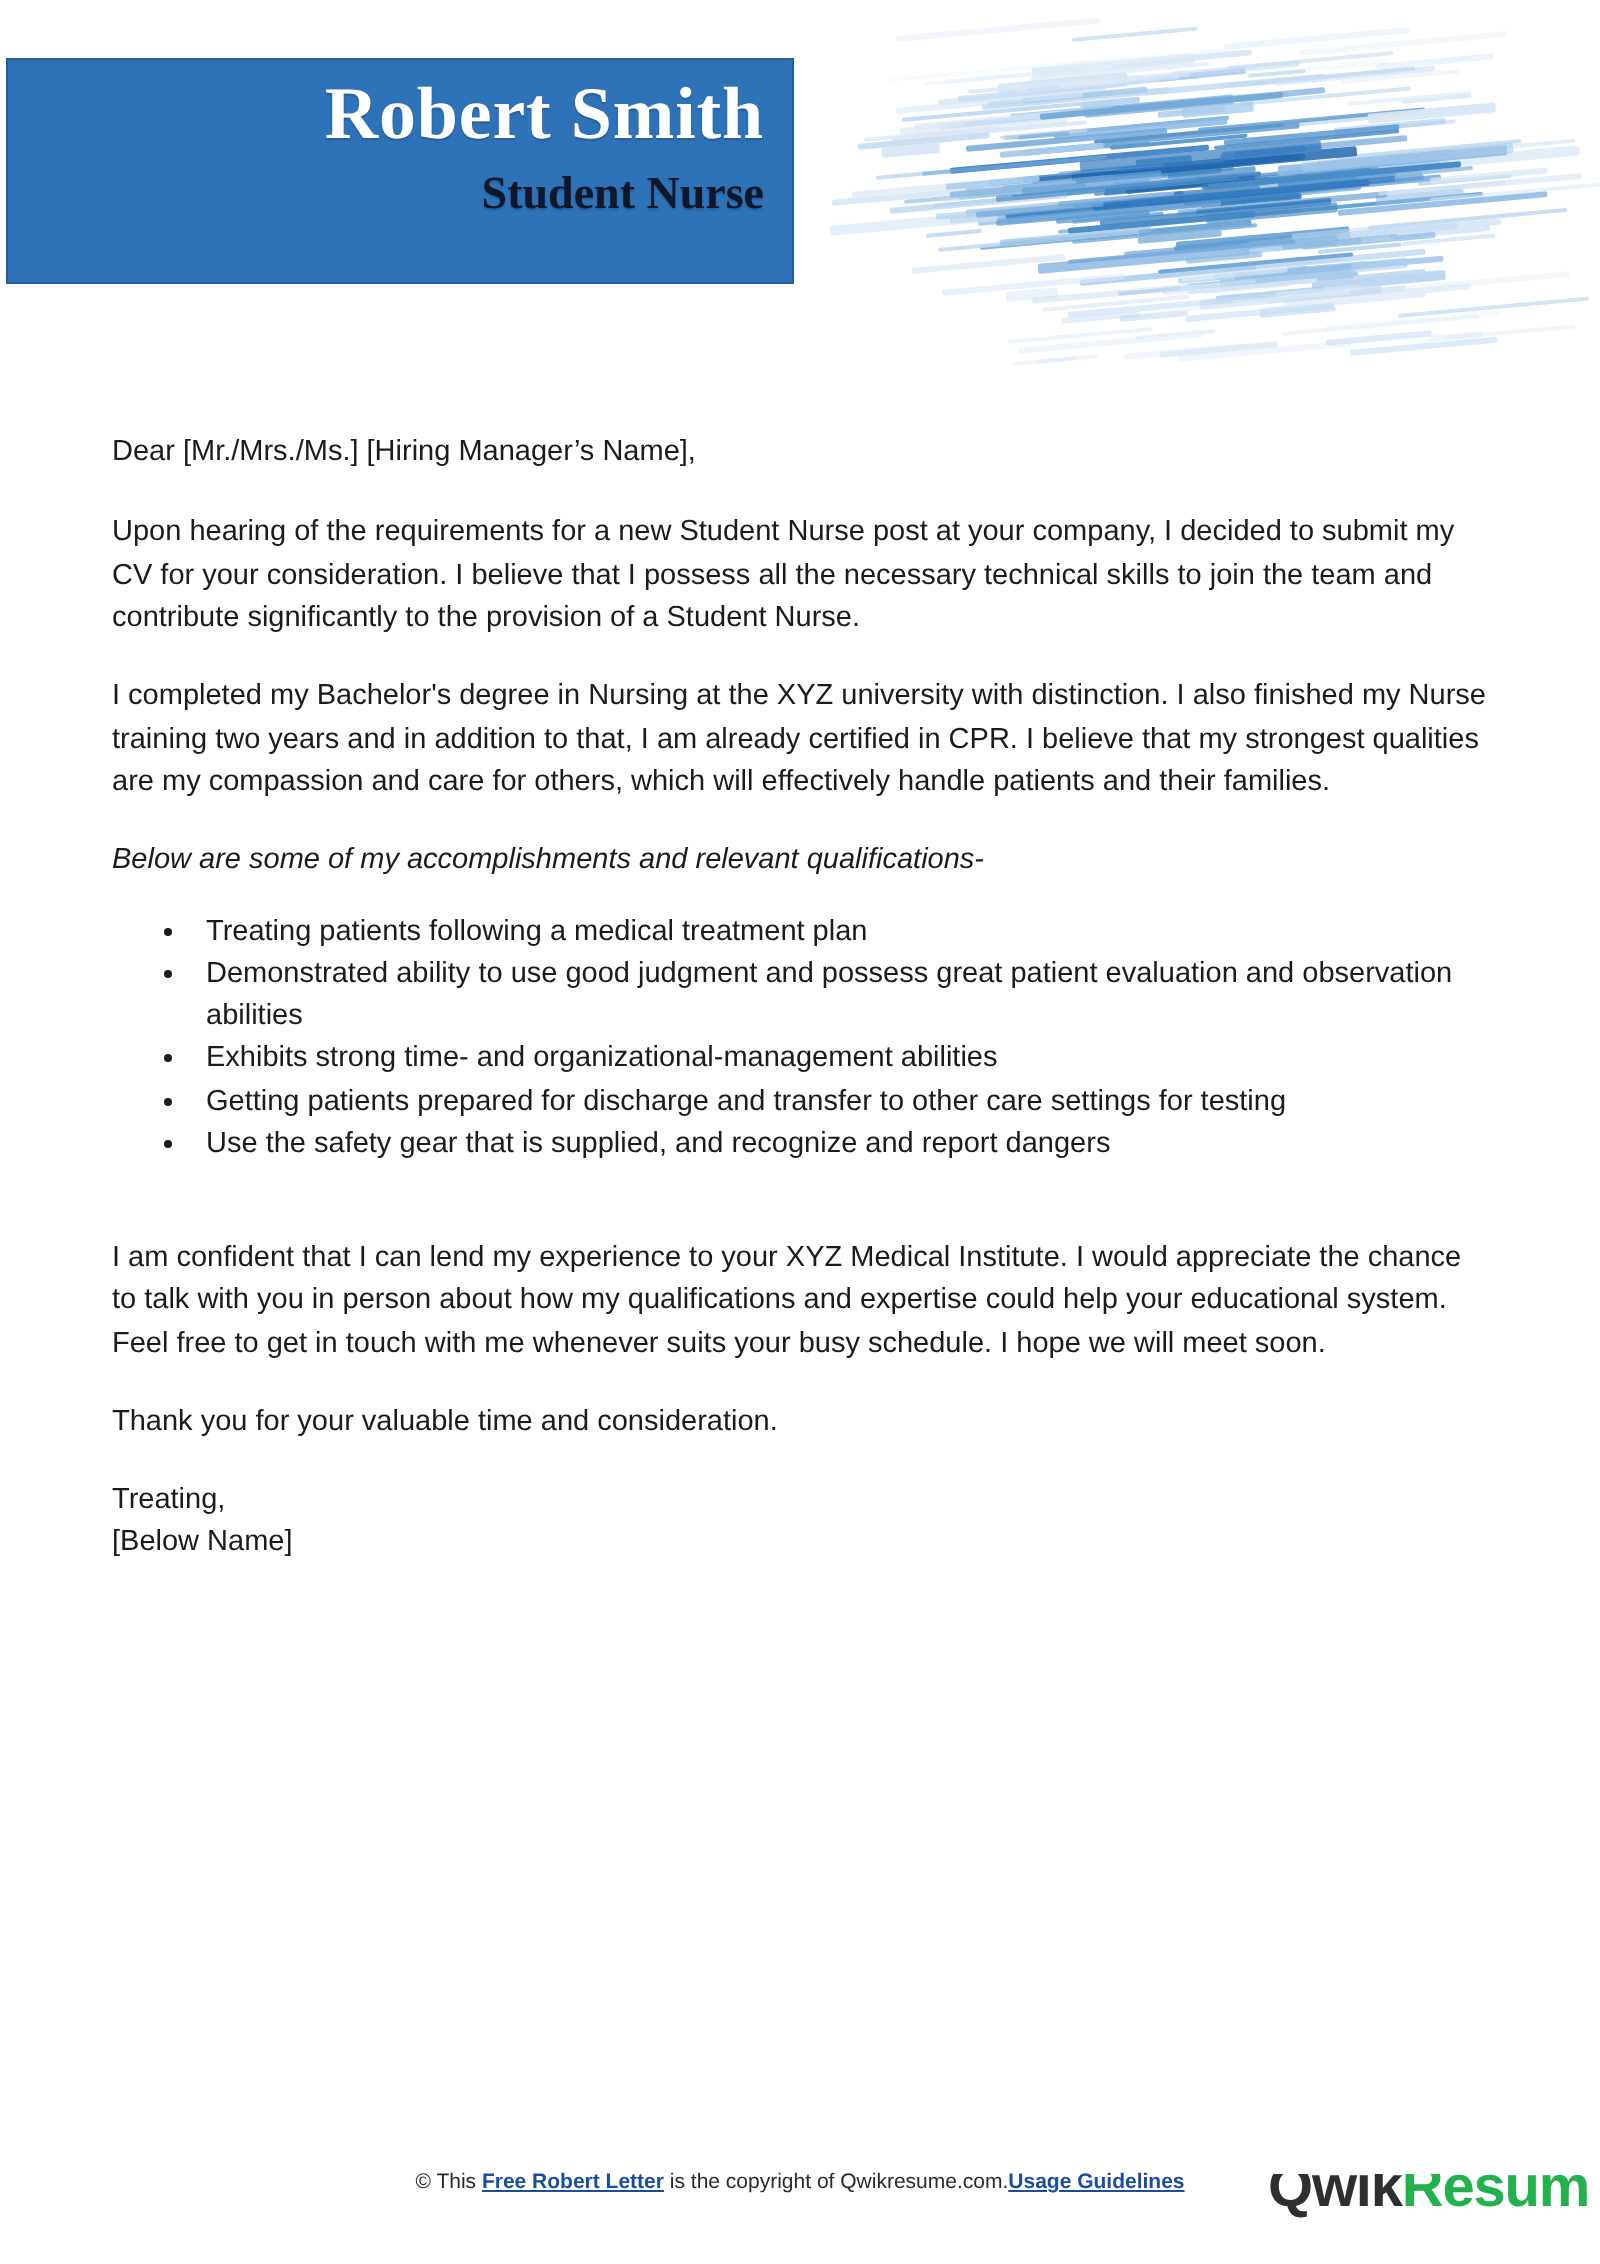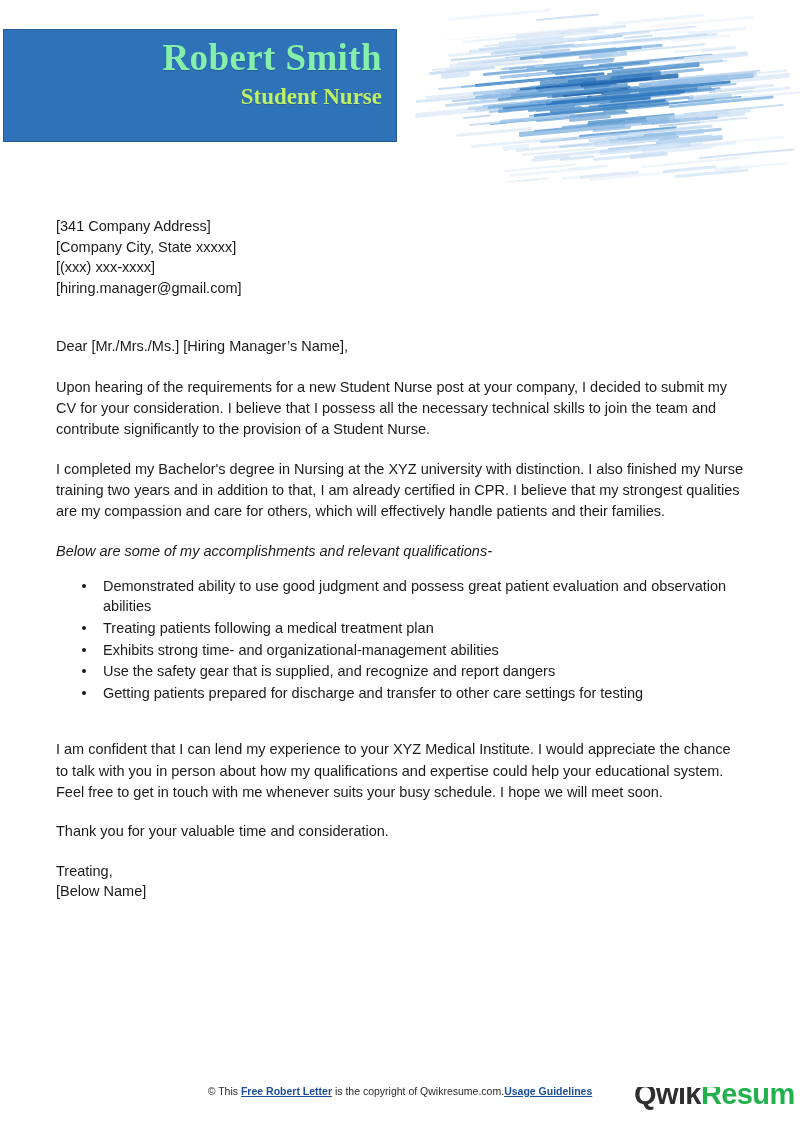--- a/index.html
+++ b/index.html
@@ -35,31 +35,31 @@
     width: 394px;
     height: 113px;
     background: #2e72b8;
     border: 1px solid #245c96;
     box-sizing: border-box;
     text-align: right;
     padding: 6px 14px 0 0;
   }
   .name-banner .full-name {
     font-family: "Liberation Serif", serif;
-    color: #86efac;
+    color: #ffffff;
     font-size: 37px;
     font-weight: 700;
     line-height: 1.18;
     letter-spacing: 0.4px;
     margin: 0;
     text-shadow: 0 1px 1px rgba(0,0,0,0.18);
   }
   .name-banner .job-title {
     font-family: "Liberation Serif", serif;
-    color: #bef264;
+    color: #0f172a;
     font-size: 23px;
     font-weight: 700;
     line-height: 1.25;
     margin: 3px 0 0 0;
     text-shadow: 0 1px 1px rgba(0,0,0,0.18);
   }
 
   
   .artwork {
     position: absolute;
@@ -434,41 +434,35 @@
         <div class="stripe" style="left: 97.9492px; top: 22.6743px; width: 65.1953px; height: 3px; background: rgb(217, 231, 246); opacity: 0.584907; transform: rotate(-5.2deg);"></div>
         <div class="stripe" style="left: 180.258px; top: 4.40187px; width: 93.1157px; height: 3px; background: rgb(217, 231, 246); opacity: 0.463188; transform: rotate(-5.2deg);"></div>
         <div class="stripe" style="left: 95.757px; top: 14.0225px; width: 89.1672px; height: 2px; background: rgb(233, 241, 250); opacity: 0.424588; transform: rotate(-5.2deg);"></div>
       </div>
 
   </div>
 
   <div class="letter">
 
 
-    <div class="recipient">
-      <div>[341 Company Address]</div>
-      <div>[Company City, State xxxxx]</div>
-      <div>[(xxx) xxx-xxxx]</div>
-      <div>[hiring.manager@gmail.com]</div>
-    </div>
 
     <div class="salutation">Dear [Mr./Mrs./Ms.] [Hiring Manager’s Name],</div>
 
     <p class="para">Upon hearing of the requirements for a new Student Nurse post at your company, I decided to submit my CV for your consideration. I believe that I possess all the necessary technical skills to join the team and contribute significantly to the provision of a Student Nurse.</p>
 
     <p class="para">I completed my Bachelor's degree in Nursing at the XYZ university with distinction. I also finished my Nurse training two years and in addition to that, I am already certified in CPR. I believe that my strongest qualities are my compassion and care for others, which will effectively handle patients and their families.</p>
 
     <p class="lead-in">Below are some of my accomplishments and relevant qualifications-</p>
 
     <ul class="bullets" id="bullet-list">
+        <li>Treating patients following a medical treatment plan</li>
         <li>Demonstrated ability to use good judgment and possess great patient evaluation and observation abilities</li>
-        <li>Treating patients following a medical treatment plan</li>
         <li>Exhibits strong time- and organizational-management abilities</li>
+        <li>Getting patients prepared for discharge and transfer to other care settings for testing</li>
         <li>Use the safety gear that is supplied, and recognize and report dangers</li>
-        <li>Getting patients prepared for discharge and transfer to other care settings for testing</li>
       </ul>
 
     <div class="spacer-before-closing"></div>
 
     <p class="para">I am confident that I can lend my experience to your XYZ Medical Institute. I would appreciate the chance to talk with you in person about how my qualifications and expertise could help your educational system. Feel free to get in touch with me whenever suits your busy schedule. I hope we will meet soon.</p>
 
     <p class="para">Thank you for your valuable time and consideration.</p>
 
     <div class="sign-off">
       <div>Treating,</div>

